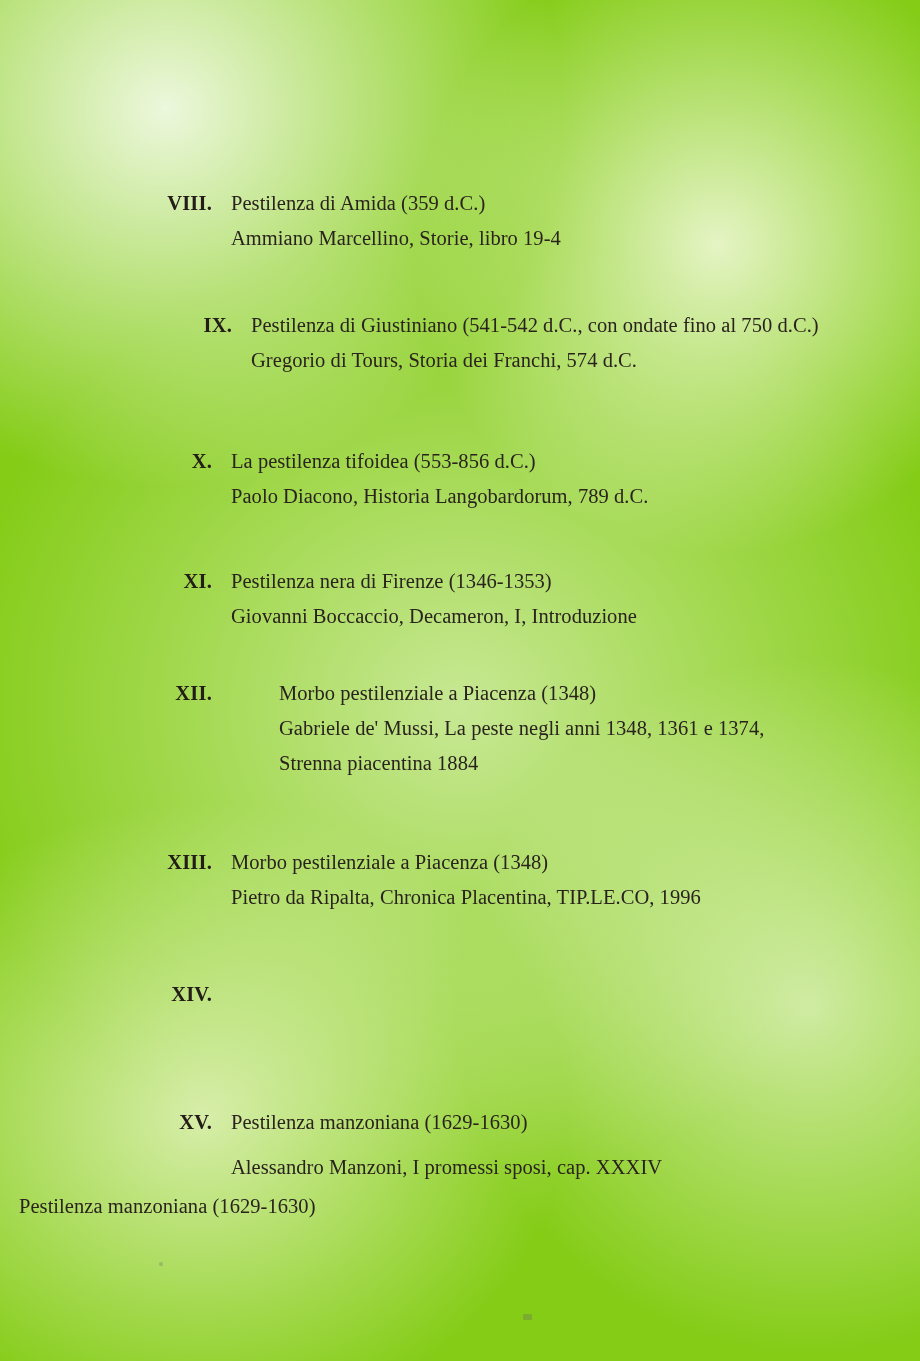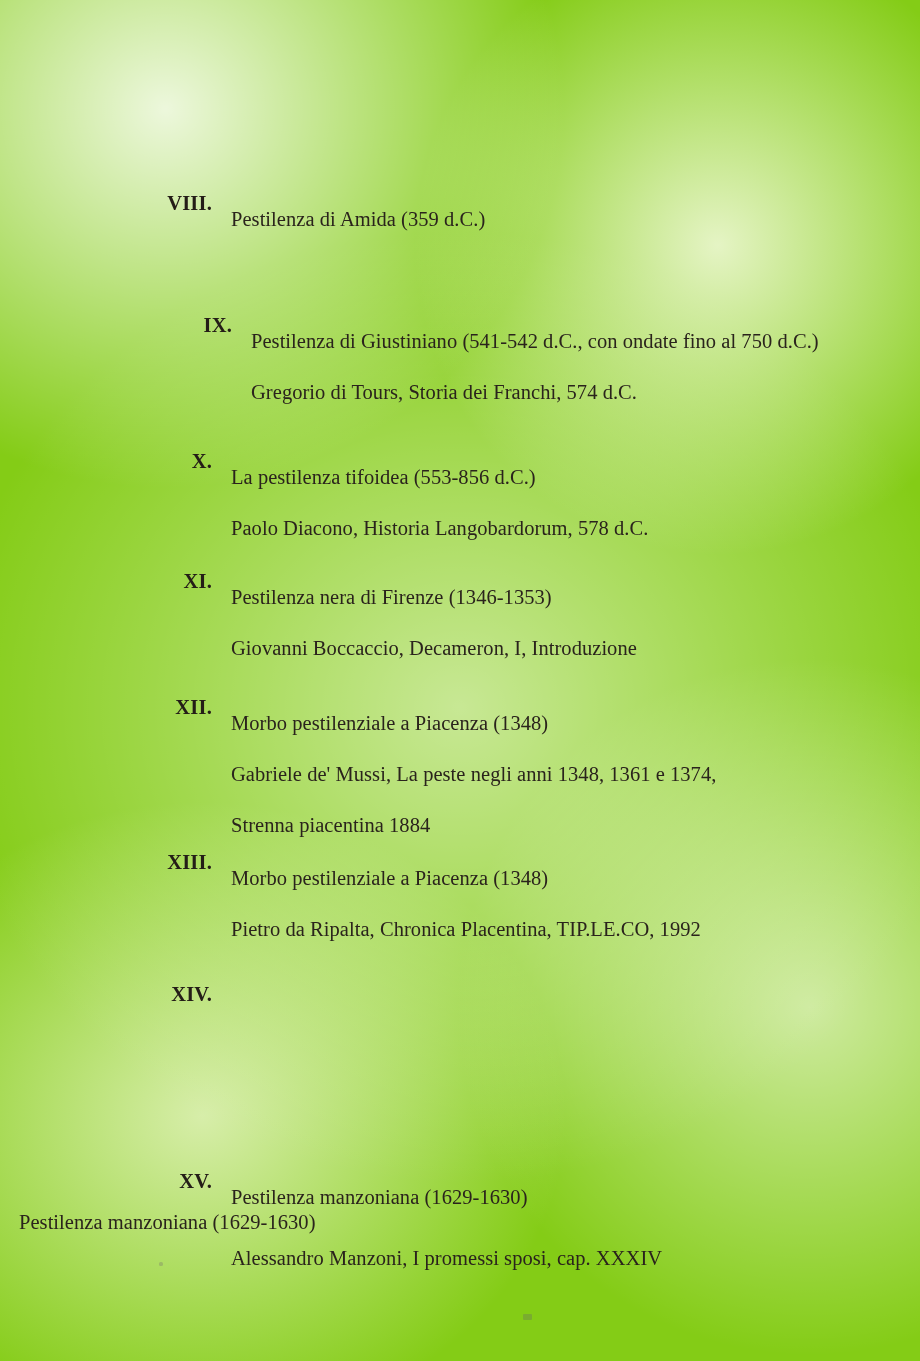--- a/index.html
+++ b/index.html
@@ -64,21 +64,20 @@
     padding-left: 19px;
     box-sizing: border-box;
   }
 
   .line {
     font-size: 20.5px;
     line-height: 35px;
     white-space: nowrap;
     color: #2a231c;
     letter-spacing: 0.05px;
-    margin-top: 16px;
   }
 
   
   .entry.loose .numeral,
   .entry.loose .line {
     line-height: 45px;
   }
 
   
   .speck {
@@ -108,65 +107,66 @@
 
 <div id="page">
 
   <div id="paper-texture"></div>
 
   <div id="content">
       <div class="entry" style="top: 186px;">
         <div class="numeral">VIII.</div>
         <div class="lines">
           <div class="line">Pestilenza di Amida (359 d.C.)</div>
+          <div class="line">Ammiano Marcellino, Storie, libro 19-4</div>
         </div>
       </div>
       <div class="entry" style="top: 308px; padding-left: 20px;">
         <div class="numeral">IX.</div>
         <div class="lines">
           <div class="line">Pestilenza di Giustiniano (541-542 d.C., con ondate fino al 750 d.C.)</div>
           <div class="line">Gregorio di Tours, Storia dei Franchi, 574 d.C.</div>
         </div>
       </div>
       <div class="entry" style="top: 444px;">
         <div class="numeral">X.</div>
         <div class="lines">
           <div class="line">La pestilenza tifoidea (553-856 d.C.)</div>
-          <div class="line">Paolo Diacono, Historia Langobardorum, 578 d.C.</div>
+          <div class="line">Paolo Diacono, Historia Langobardorum, 789 d.C.</div>
         </div>
       </div>
       <div class="entry" style="top: 564px; justify-content: center;">
         <div class="numeral">XI.</div>
         <div class="lines">
           <div class="line">Pestilenza nera di Firenze (1346-1353)</div>
           <div class="line">Giovanni Boccaccio, Decameron, I, Introduzione</div>
         </div>
       </div>
-      <div class="entry" style="top: 690px;">
+      <div class="entry" style="top: 676px; gap: 48px;">
         <div class="numeral">XII.</div>
         <div class="lines">
           <div class="line">Morbo pestilenziale a Piacenza (1348)</div>
           <div class="line">Gabriele de' Mussi, La peste negli anni 1348, 1361 e 1374,</div>
           <div class="line">Strenna piacentina 1884</div>
         </div>
       </div>
       <div class="entry" style="top: 845px;">
         <div class="numeral">XIII.</div>
         <div class="lines">
           <div class="line">Morbo pestilenziale a Piacenza (1348)</div>
-          <div class="line">Pietro da Ripalta, Chronica Placentina, TIP.LE.CO, 1992</div>
+          <div class="line">Pietro da Ripalta, Chronica Placentina, TIP.LE.CO, 1996</div>
         </div>
       </div>
       <div class="entry" style="top: 977px; flex-direction: column;">
         <div class="numeral">XIV.</div>
         <div class="lines">
           <div class="line">Pestilenza manzoniana (1629-1630)</div>
         </div>
       </div>
-      <div class="entry loose" style="top: 1159px;">
+      <div class="entry loose" style="top: 1100px;">
         <div class="numeral">XV.</div>
         <div class="lines">
           <div class="line">Pestilenza manzoniana (1629-1630)</div>
           <div class="line">Alessandro Manzoni, I promessi sposi, cap. XXXIV</div>
         </div>
       </div>
     </div>
 
   <div class="speck" id="speck-left"></div>
   <div class="speck" id="foot-mark"></div>

